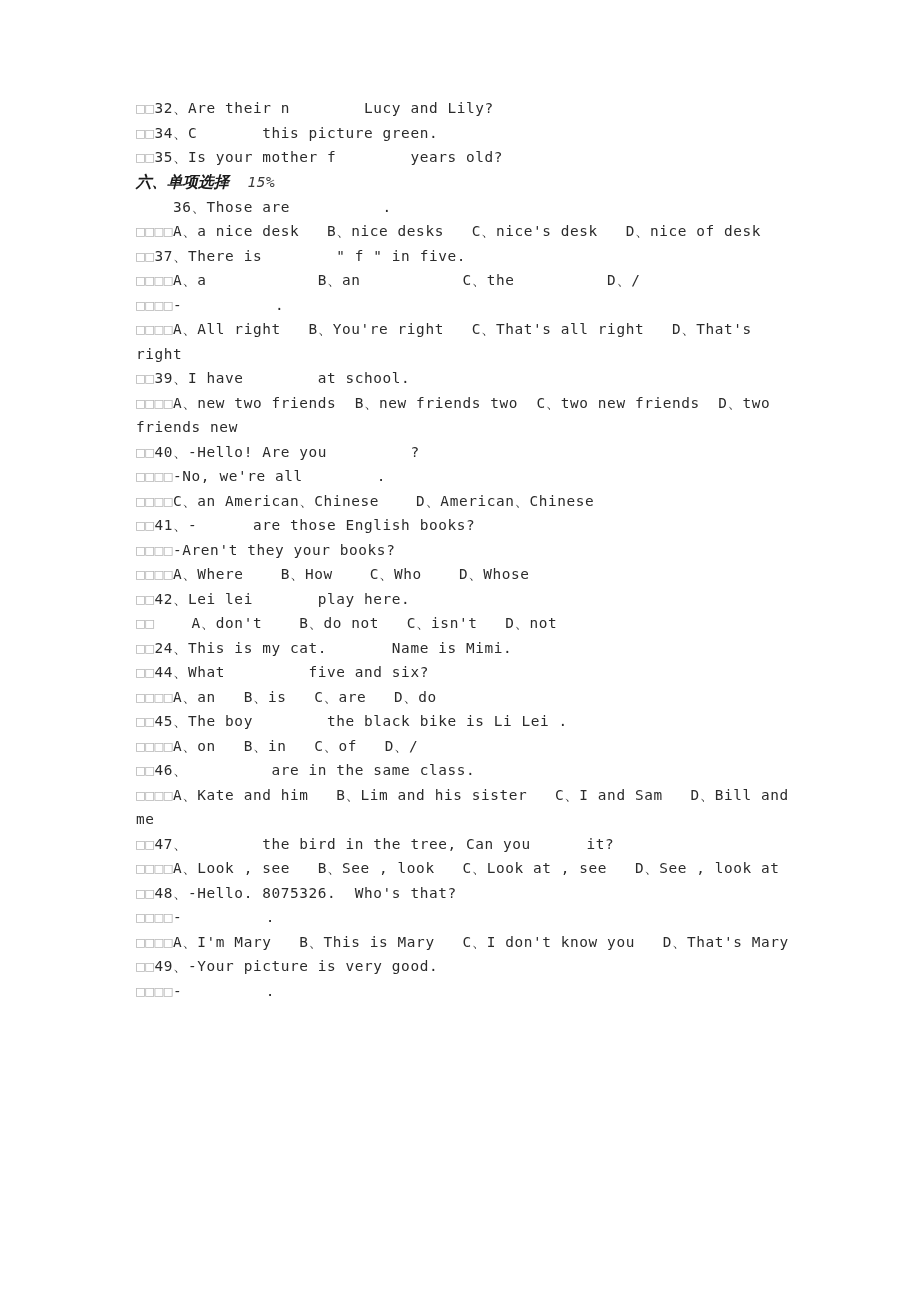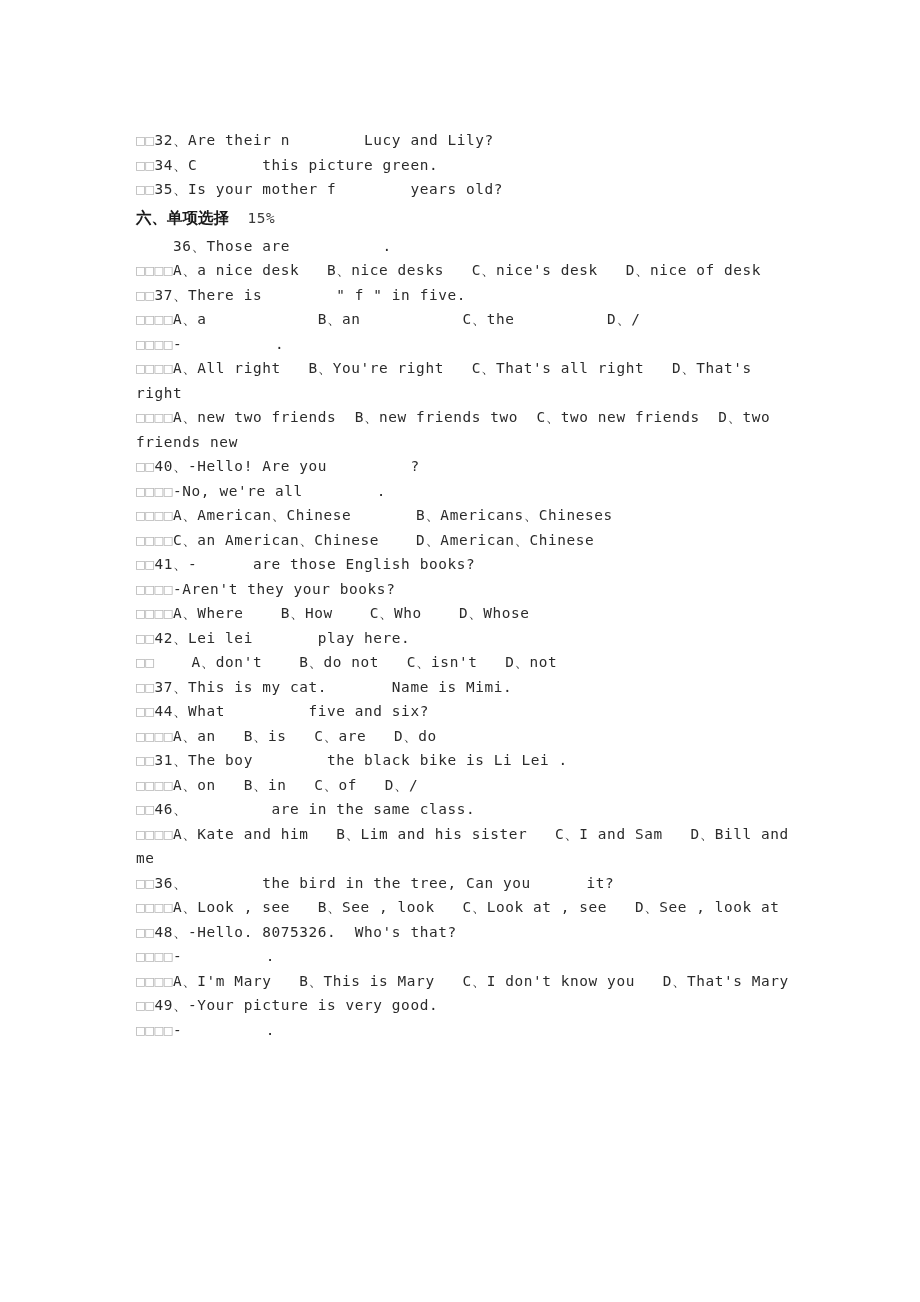--- a/index.html
+++ b/index.html
@@ -21,21 +21,21 @@
     left: 0;
     top: 0;
     width: 920px;
     height: 1302px;
     background: #ffffff;
   }
 
   #doc-body {
     position: absolute;
     left: 136px;
-    top: 128px;
+    top: 96px;
     width: 660px;
   }
 
   .line {
     font-family: "DejaVu Sans Mono", "Liberation Mono", monospace;
     font-size: 14.4px;
     line-height: 24.5px;
     letter-spacing: 0.6px;
     color: #2b2b2b;
     white-space: pre-wrap;
@@ -46,26 +46,27 @@
 
   
   .box {
     color: #b9b9b9;
   }
 
   
   .section-heading {
     font-family: "DejaVu Sans", "Liberation Sans", sans-serif;
     font-size: 15.5px;
-    line-height: 32px;
+    line-height: 25px;
     font-weight: bold;
     color: #1a1a1a;
     white-space: pre;
     margin: 0;
     padding: 0;
+    font-style: italic;
   }
   .section-heading .pct {
     font-family: "DejaVu Sans Mono", "Liberation Mono", monospace;
     font-size: 14.4px;
     font-weight: normal;
     color: #3a3a3a;
     letter-spacing: 0.6px;
   }
 </style>
 </head>
@@ -76,38 +77,38 @@
       <div class="line"><span class="box">□□</span><span>32、Are their n        Lucy and Lily?</span></div>
       <div class="line"><span class="box">□□</span><span>34、C       this picture green.</span></div>
       <div class="line"><span class="box">□□</span><span>35、Is your mother f        years old?</span></div>
       <div class="section-heading"><span>六、单项选择</span><span class="pct">  15%</span></div>
       <div class="line"><span>    36、Those are          .</span></div>
       <div class="line"><span class="box">□□□□</span><span>A、a nice desk   B、nice desks   C、nice's desk   D、nice of desk</span></div>
       <div class="line"><span class="box">□□</span><span>37、There is        " f " in five.</span></div>
       <div class="line"><span class="box">□□□□</span><span>A、a            B、an           C、the          D、/</span></div>
       <div class="line"><span class="box">□□□□</span><span>-          .</span></div>
       <div class="line"><span class="box">□□□□</span><span>A、All right   B、You're right   C、That's all right   D、That's right</span></div>
+      <div class="line"><span class="box">□□</span><span>39、I have        at school.</span></div>
       <div class="line"><span class="box">□□□□</span><span>A、new two friends  B、new friends two  C、two new friends  D、two friends new</span></div>
       <div class="line"><span class="box">□□</span><span>40、-Hello! Are you         ?</span></div>
       <div class="line"><span class="box">□□□□</span><span>-No, we're all        .</span></div>
-      <div class="line"><span class="box">□□□□</span><span>A、American、Chinese       B、Americans、Chineses</span></div>
       <div class="line"><span class="box">□□□□</span><span>C、an American、Chinese    D、American、Chinese</span></div>
       <div class="line"><span class="box">□□</span><span>41、-      are those English books?</span></div>
       <div class="line"><span class="box">□□□□</span><span>-Aren't they your books?</span></div>
       <div class="line"><span class="box">□□□□</span><span>A、Where    B、How    C、Who    D、Whose</span></div>
       <div class="line"><span class="box">□□</span><span>42、Lei lei       play here.</span></div>
       <div class="line"><span class="box">□□</span><span>    A、don't    B、do not   C、isn't   D、not</span></div>
-      <div class="line"><span class="box">□□</span><span>37、This is my cat.       Name is Mimi.</span></div>
+      <div class="line"><span class="box">□□</span><span>24、This is my cat.       Name is Mimi.</span></div>
       <div class="line"><span class="box">□□</span><span>44、What         five and six?</span></div>
       <div class="line"><span class="box">□□□□</span><span>A、an   B、is   C、are   D、do</span></div>
-      <div class="line"><span class="box">□□</span><span>31、The boy        the black bike is Li Lei .</span></div>
+      <div class="line"><span class="box">□□</span><span>45、The boy        the black bike is Li Lei .</span></div>
       <div class="line"><span class="box">□□□□</span><span>A、on   B、in   C、of   D、/</span></div>
       <div class="line"><span class="box">□□</span><span>46、         are in the same class.</span></div>
       <div class="line"><span class="box">□□□□</span><span>A、Kate and him   B、Lim and his sister   C、I and Sam   D、Bill and me</span></div>
-      <div class="line"><span class="box">□□</span><span>36、        the bird in the tree, Can you      it?</span></div>
+      <div class="line"><span class="box">□□</span><span>47、        the bird in the tree, Can you      it?</span></div>
       <div class="line"><span class="box">□□□□</span><span>A、Look , see   B、See , look   C、Look at , see   D、See , look at</span></div>
       <div class="line"><span class="box">□□</span><span>48、-Hello. 8075326.  Who's that?</span></div>
       <div class="line"><span class="box">□□□□</span><span>-         .</span></div>
       <div class="line"><span class="box">□□□□</span><span>A、I'm Mary   B、This is Mary   C、I don't know you   D、That's Mary</span></div>
       <div class="line"><span class="box">□□</span><span>49、-Your picture is very good.</span></div>
       <div class="line"><span class="box">□□□□</span><span>-         .</span></div>
     </div>
 </div>
 
 </body></html>

